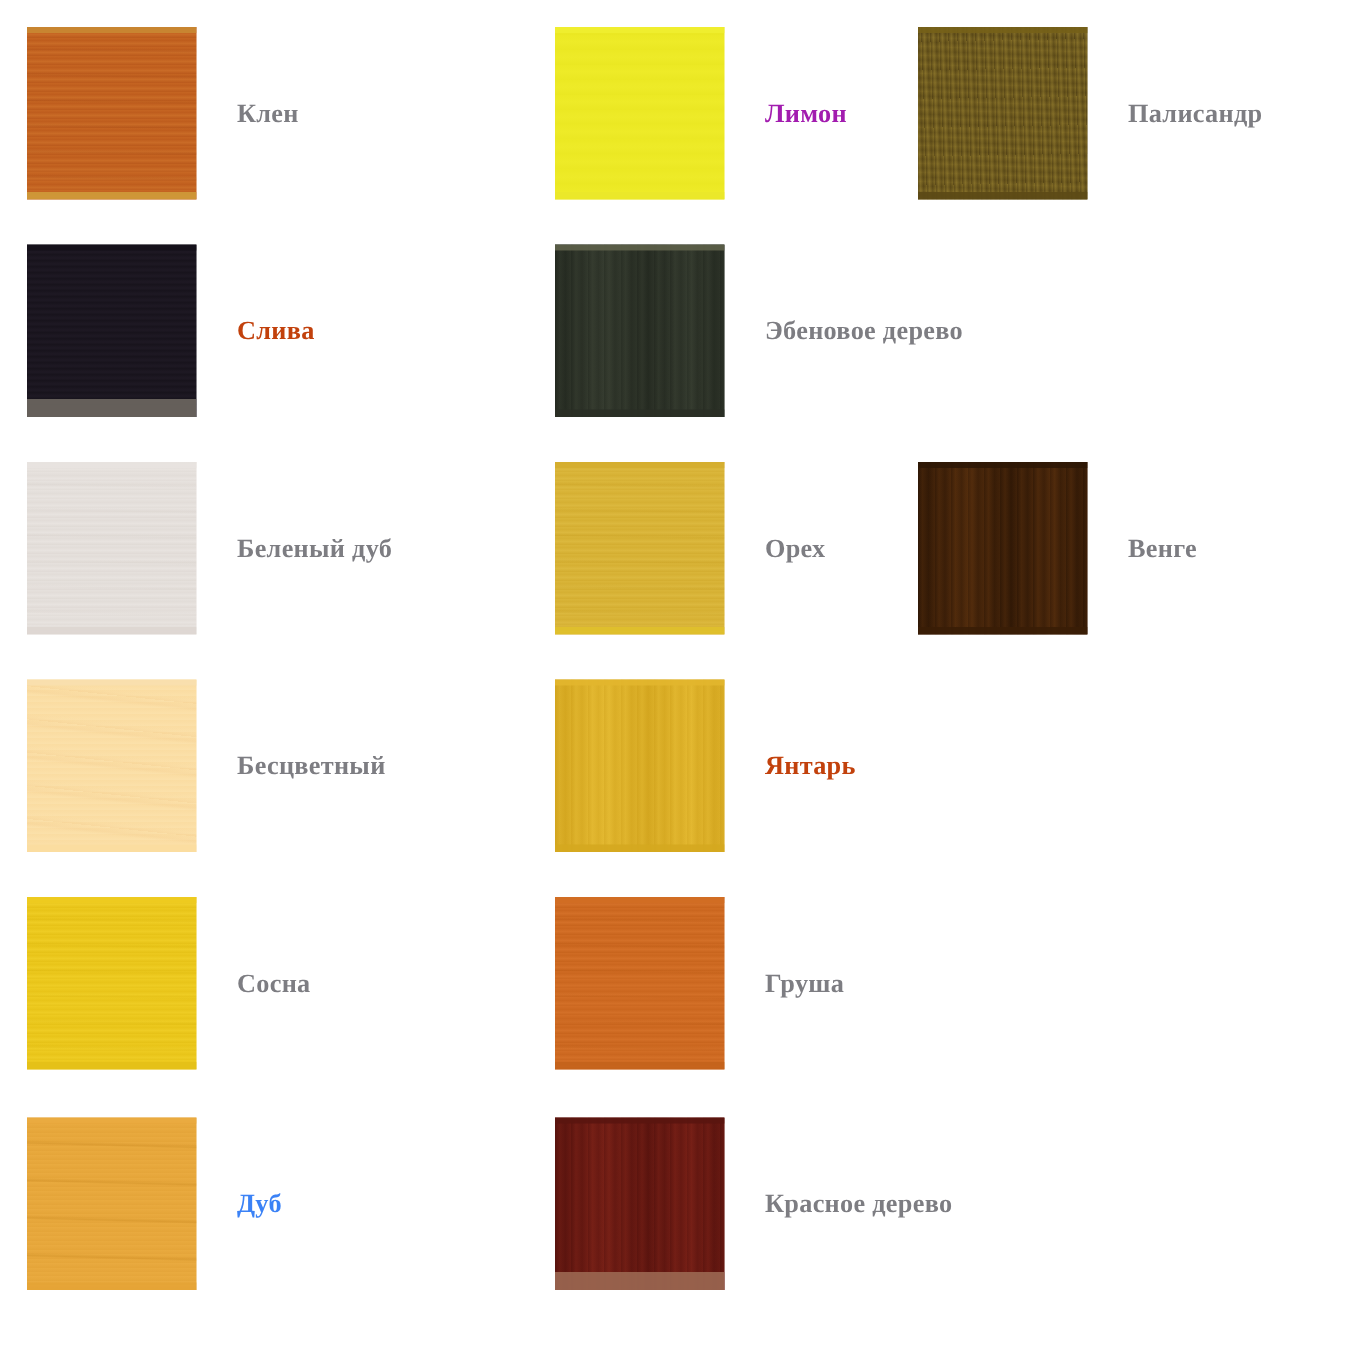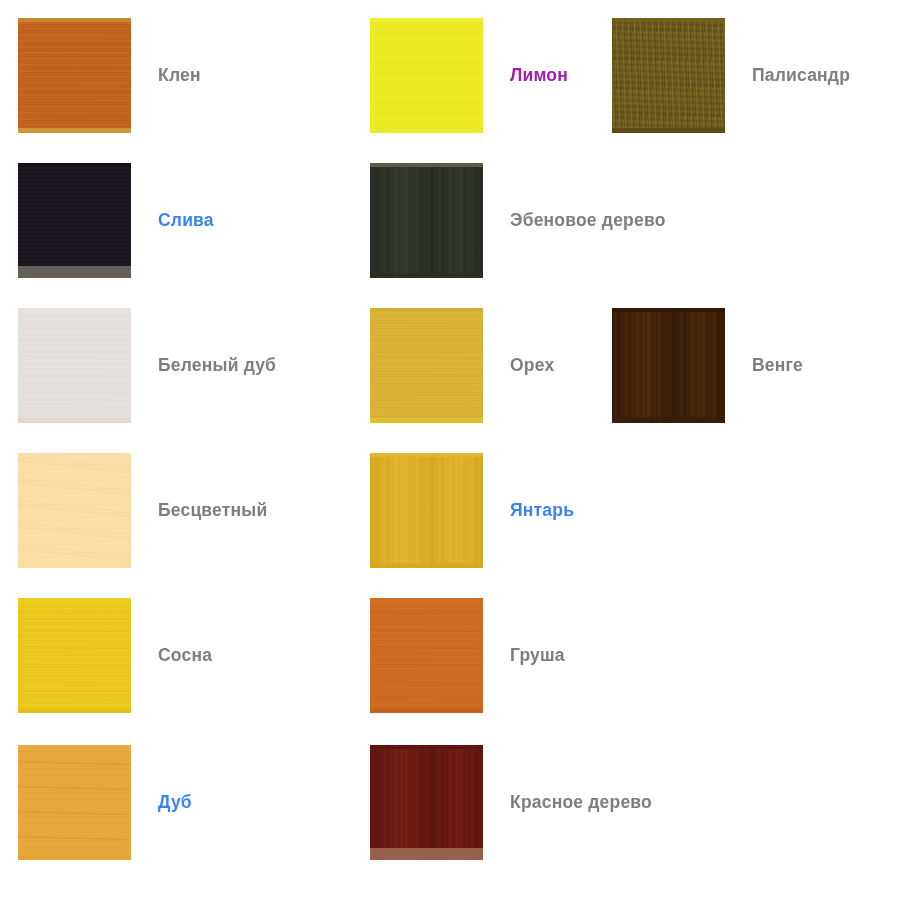--- a/index.html
+++ b/index.html
@@ -12,20 +12,21 @@
     height: 910px;
     background: #ffffff;
     font-family: "Liberation Sans", "DejaVu Sans", sans-serif;
     overflow: hidden;
   }
 
   #palette {
     position: relative;
     width: 910px;
     height: 638px;
+    font-family: Liberation Serif, serif;
   }
 
   .swatch-row {
     position: absolute;
     left: 0;
     width: 910px;
     height: 145px;
   }
 
   .swatch-cell {
@@ -95,21 +96,21 @@
         <div class="swatch-label" style="color: rgb(125, 125, 130);">Палисандр</div>
       </div>
     </div>
     <div class="swatch-row" style="top: 163px;">
       <div class="swatch-cell" style="left: 18px;">
         <div class="swatch-chip" style="width: 113px; height: 115px; background: rgb(27, 22, 32);">
           <div class="grain" style="background-image: repeating-linear-gradient(0deg, rgba(13, 10, 17, 0.3) 0px, rgba(42, 36, 48, 0.22) 2px, rgba(13, 10, 17, 0.18) 4px);"></div>
           <div style="position: absolute; left: 0px; right: 0px; top: 0px; height: 4px; background: rgb(21, 17, 26); opacity: 0.9;"></div>
           <div style="position: absolute; left: 0px; right: 0px; bottom: 0px; height: 12px; background: rgb(107, 102, 95); opacity: 0.92;"></div>
         </div>
-        <div class="swatch-label" style="color: #3b82f6;">Слива</div>
+        <div class="swatch-label" style="color: #c2410c;">Слива</div>
       </div>
       <div class="swatch-cell" style="left: 370px;">
         <div class="swatch-chip" style="width: 113px; height: 115px; background: rgb(46, 52, 41);">
           <div class="grain" style="background-image: repeating-linear-gradient(90deg, rgba(30, 35, 27, 0.3) 0px, rgba(67, 74, 59, 0.22) 3px, rgba(30, 35, 27, 0.26) 7px, rgba(67, 74, 59, 0.14) 11px), linear-gradient(90deg, rgba(30, 35, 27, 0.55) 0%, rgba(67, 74, 59, 0.3) 28%, rgba(30, 35, 27, 0.45) 55%, rgba(67, 74, 59, 0.2) 78%, rgba(30, 35, 27, 0.5) 100%);"></div>
           <div style="position: absolute; left: 0px; right: 0px; top: 0px; height: 4px; background: rgb(93, 97, 73); opacity: 0.9;"></div>
           <div style="position: absolute; left: 0px; right: 0px; bottom: 0px; height: 5px; background: rgb(42, 47, 37); opacity: 0.92;"></div>
         </div>
         <div class="swatch-label" style="color: rgb(125, 125, 130);">Эбеновое дерево</div>
       </div>
     </div>
@@ -147,21 +148,21 @@
           <div style="position: absolute; left: 0px; right: 0px; bottom: 0px; height: 5px; background: rgb(251, 220, 160); opacity: 0.92;"></div>
         </div>
         <div class="swatch-label" style="color: rgb(125, 125, 130);">Бесцветный</div>
       </div>
       <div class="swatch-cell" style="left: 370px;">
         <div class="swatch-chip" style="width: 113px; height: 115px; background: rgb(223, 178, 41);">
           <div class="grain" style="background-image: repeating-linear-gradient(90deg, rgba(203, 157, 24, 0.3) 0px, rgba(236, 197, 63, 0.22) 3px, rgba(203, 157, 24, 0.26) 7px, rgba(236, 197, 63, 0.14) 11px), linear-gradient(90deg, rgba(203, 157, 24, 0.55) 0%, rgba(236, 197, 63, 0.3) 28%, rgba(203, 157, 24, 0.45) 55%, rgba(236, 197, 63, 0.2) 78%, rgba(203, 157, 24, 0.5) 100%);"></div>
           <div style="position: absolute; left: 0px; right: 0px; top: 0px; height: 4px; background: rgb(226, 182, 45); opacity: 0.9;"></div>
           <div style="position: absolute; left: 0px; right: 0px; bottom: 0px; height: 5px; background: rgb(213, 168, 31); opacity: 0.92;"></div>
         </div>
-        <div class="swatch-label" style="color: #3b82f6;">Янтарь</div>
+        <div class="swatch-label" style="color: #c2410c;">Янтарь</div>
       </div>
     </div>
     <div class="swatch-row" style="top: 598px;">
       <div class="swatch-cell" style="left: 18px;">
         <div class="swatch-chip" style="width: 113px; height: 115px; background: rgb(236, 200, 28);">
           <div class="grain" style="background-image: repeating-linear-gradient(0deg, rgba(217, 180, 12, 0.28) 0px, rgba(245, 217, 58, 0.24) 2px, rgba(217, 180, 12, 0.18) 4px, rgba(245, 217, 58, 0.12) 6px), repeating-linear-gradient(0.8deg, rgba(0, 0, 0, 0) 0px, rgba(0, 0, 0, 0) 14px, rgba(217, 180, 12, 0.22) 15px, rgba(0, 0, 0, 0) 17px);"></div>
           <div style="position: absolute; left: 0px; right: 0px; top: 0px; height: 4px; background: rgb(238, 203, 32); opacity: 0.9;"></div>
           <div style="position: absolute; left: 0px; right: 0px; bottom: 0px; height: 5px; background: rgb(228, 192, 24); opacity: 0.92;"></div>
         </div>
         <div class="swatch-label" style="color: rgb(125, 125, 130);">Сосна</div>

